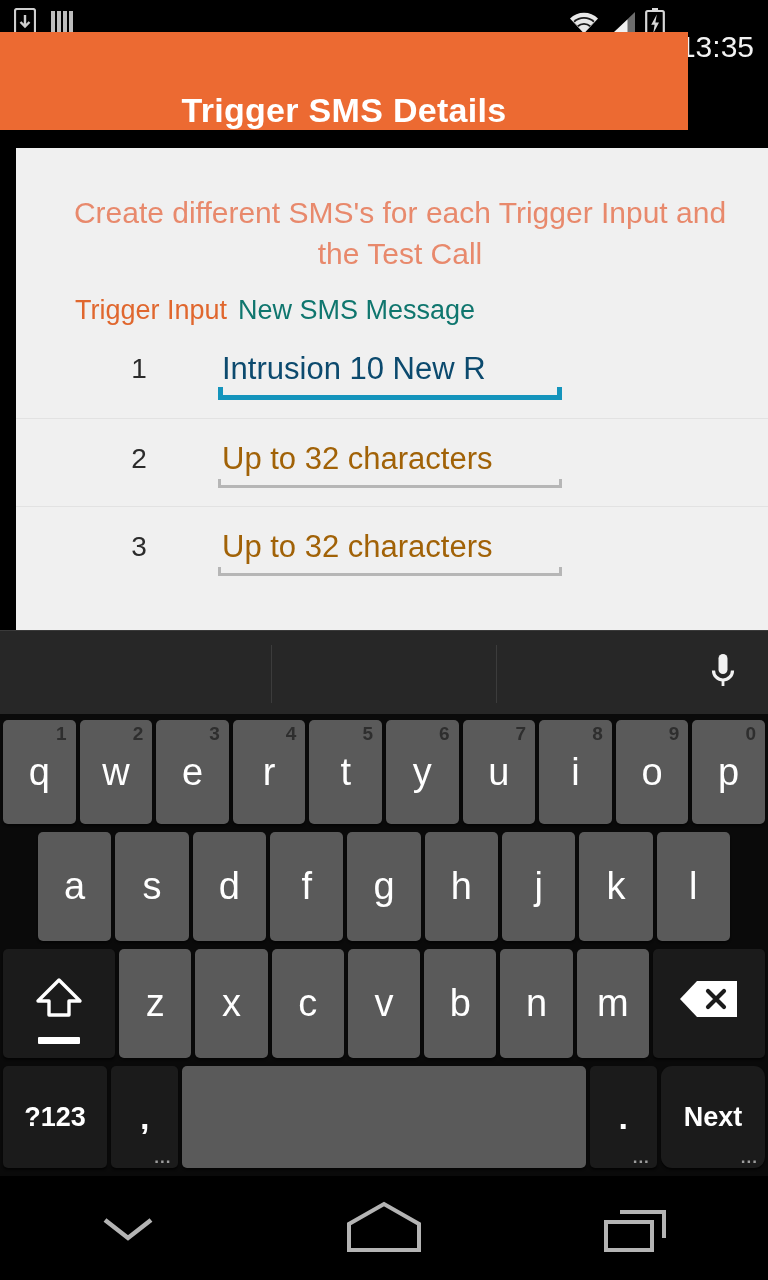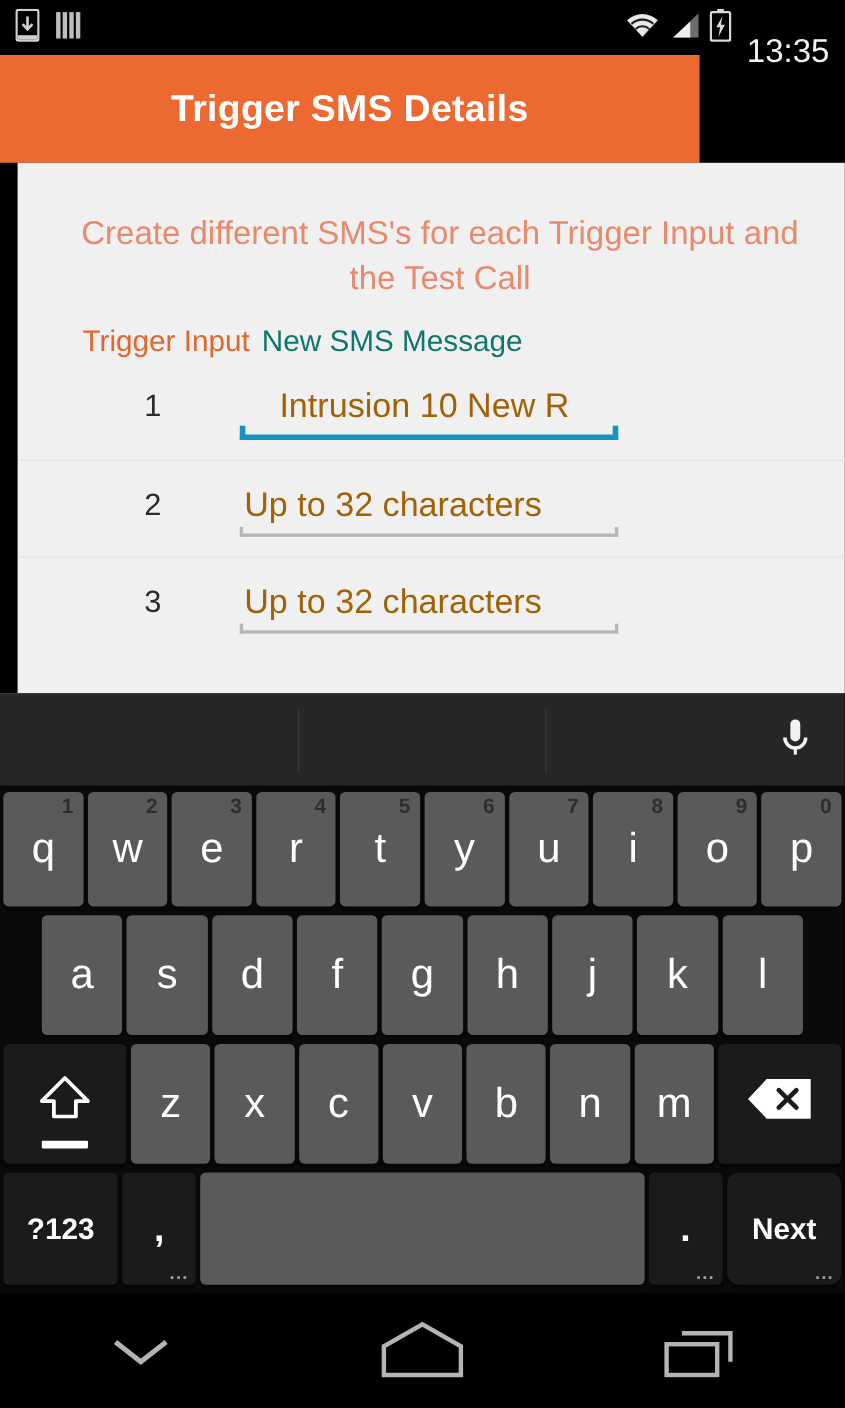--- a/index.html
+++ b/index.html
@@ -42,25 +42,25 @@
     font-weight: 400;
     letter-spacing: 0px;
     margin-left: 6px;
     line-height: 1;
     margin-top: 43px;
   }
 
   
   #app-bar {
     position: absolute;
-    top: 50px; left: 0;
-    width: 636px; height: 98px;
+    top: 32px; left: 0;
+    width: 688px; height: 98px;
     background: #ec6a32;
     display: flex;
-    align-items: center;
+    align-items: flex-end;
     justify-content: center;
   }
   #app-title {
     color: #ffffff;
     font-size: 34px;
     font-weight: bold;
     letter-spacing: 0.3px;
   }
   #cancel-button {
     position: absolute;
@@ -136,21 +136,21 @@
     position: relative;
   }
   .field-text {
     height: 52px;
     line-height: 52px;
     font-size: 31px;
     padding: 0 4px;
     white-space: nowrap;
     overflow: hidden;
   }
-  .field-text.value { color: #a16207; margin-left: 32px; }
+  .field-text.value { color: #0c4a6e; }
   .field-text.placeholder { color: #a16207; }
 
   .underline {
     height: 3px;
     background: #b6b6b6;
     position: relative;
   }
   .underline::before,
   .underline::after {
     content: "";

